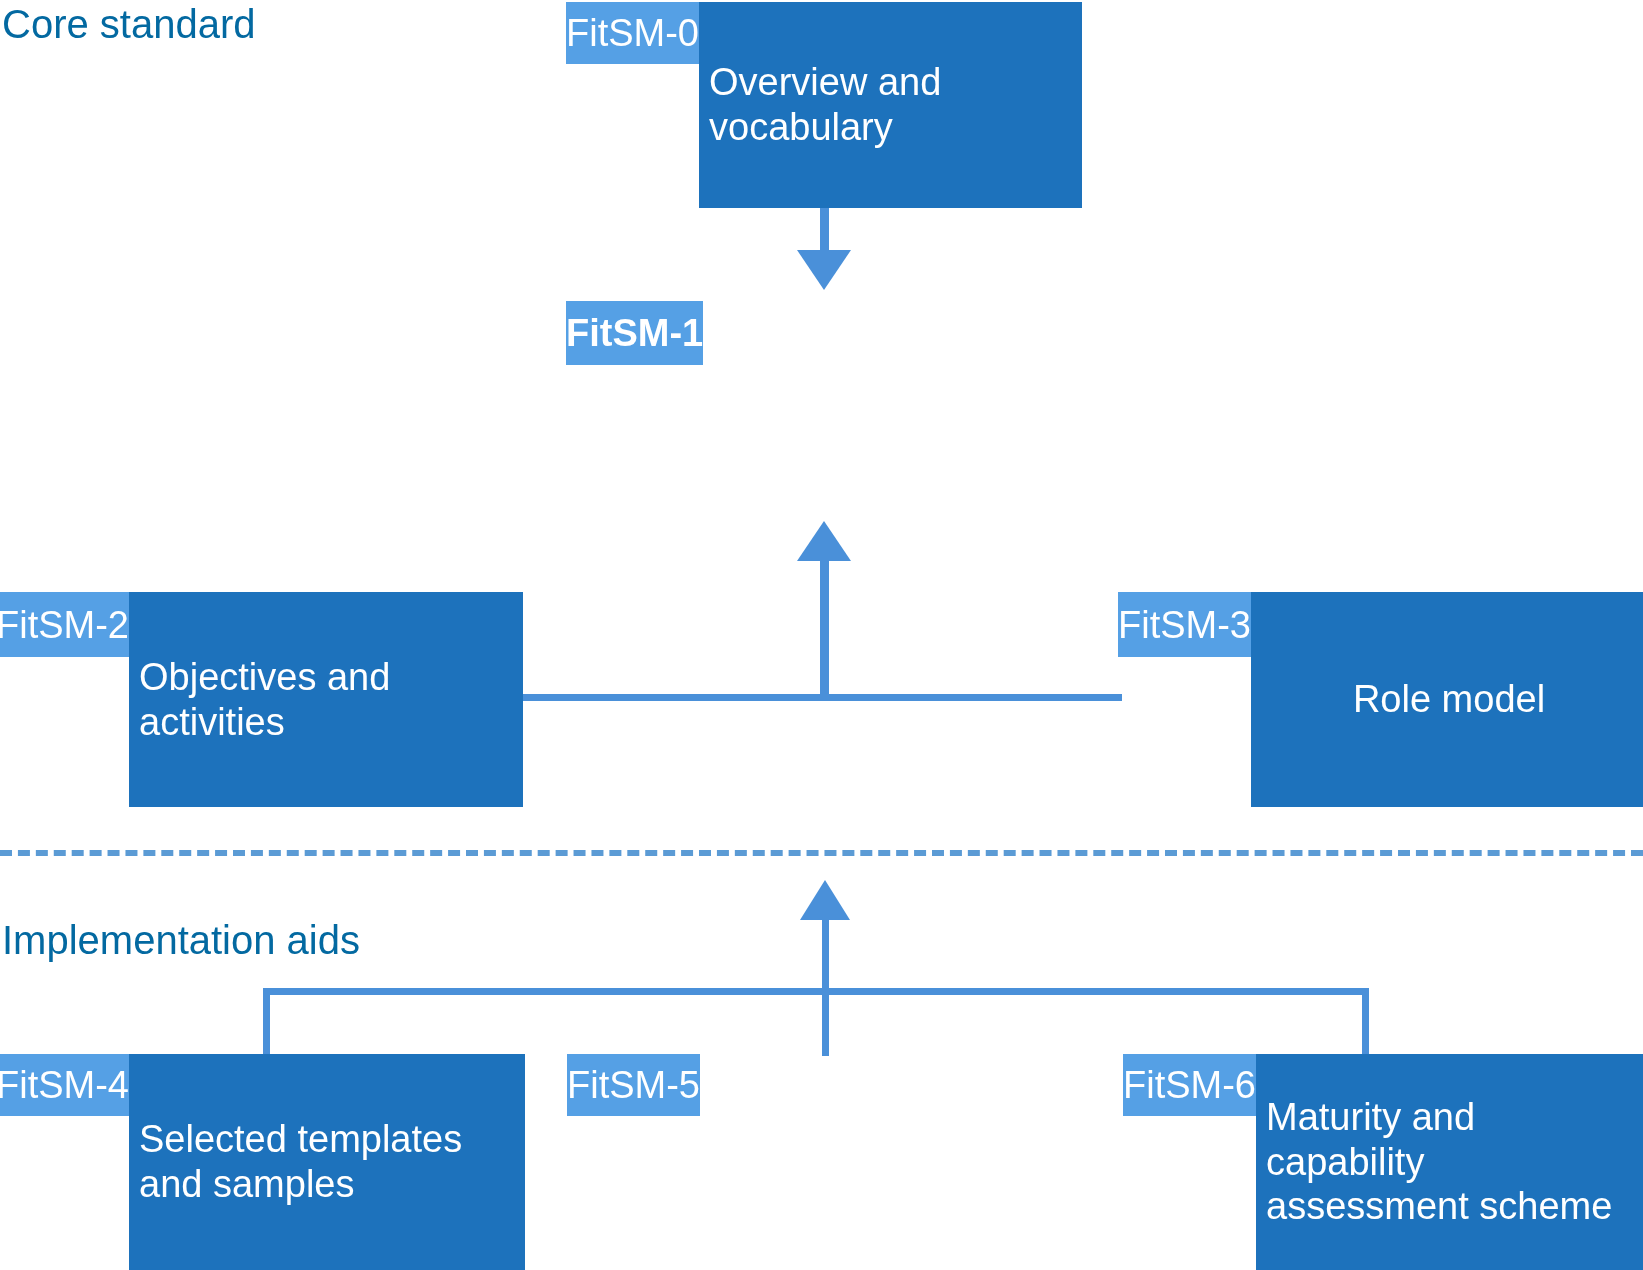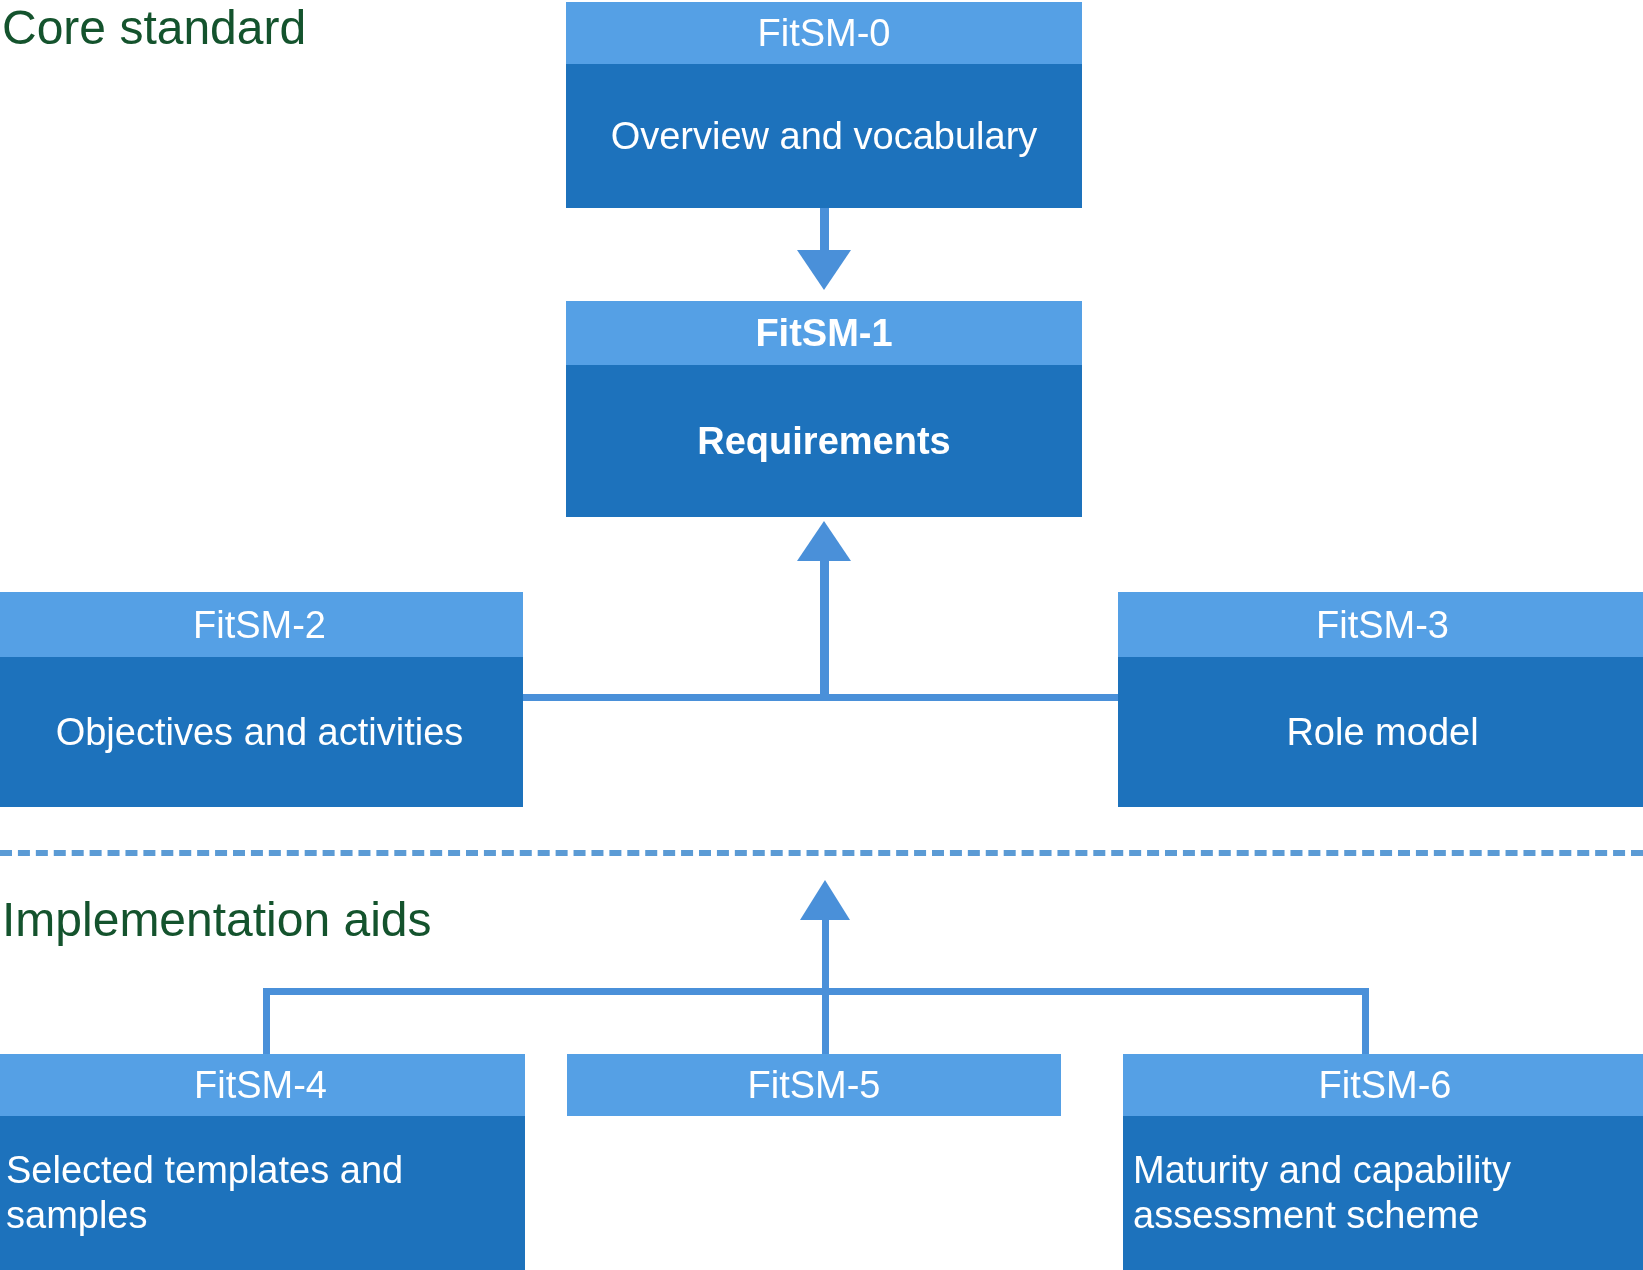--- a/index.html
+++ b/index.html
@@ -14,35 +14,34 @@
     position: relative;
     width: 1643px;
     height: 1270px;
     background: #ffffff;
     overflow: hidden;
   }
 
   
   .section-label {
     position: absolute;
-    color: #14532d;
-    font-size: 48px;
+    color: #0369a1;
+    font-size: 40px;
     line-height: 1;
     white-space: nowrap;
     font-family: "Liberation Sans", sans-serif;
   }
   #label-core      { left: 2px;  top: 4px; }
-  #label-aids      { left: 2px;  top: 896px; }
+  #label-aids      { left: 2px;  top: 920px; }
 
   
   .node {
     position: absolute;
     box-sizing: border-box;
     display: flex;
-    flex-direction: column;
     overflow: hidden;
   }
   .node-header {
     background: #55a0e5;
     color: #ffffff;
     font-size: 38px;
     line-height: 1;
     display: flex;
     align-items: center;
     justify-content: center;
@@ -148,21 +147,20 @@
   <div class="node" id="node-fitsm0">
     <div class="node-header">FitSM-0</div>
     <div class="node-body">Overview and vocabulary</div>
   </div>
 
   <div class="conn conn-v" id="arrow-0-1-stem"></div>
   <div id="arrow-0-1-head"></div>
 
   <div class="node" id="node-fitsm1">
     <div class="node-header">FitSM-1</div>
-    <div class="node-body">Requirements</div>
   </div>
 
   <div id="arrow-23-1-head"></div>
   <div class="conn conn-v" id="arrow-23-1-stem"></div>
   <div class="conn conn-h" id="conn-2-3-bar"></div>
 
   <div class="node" id="node-fitsm2">
     <div class="node-header">FitSM-2</div>
     <div class="node-body">Objectives and activities</div>
   </div>

